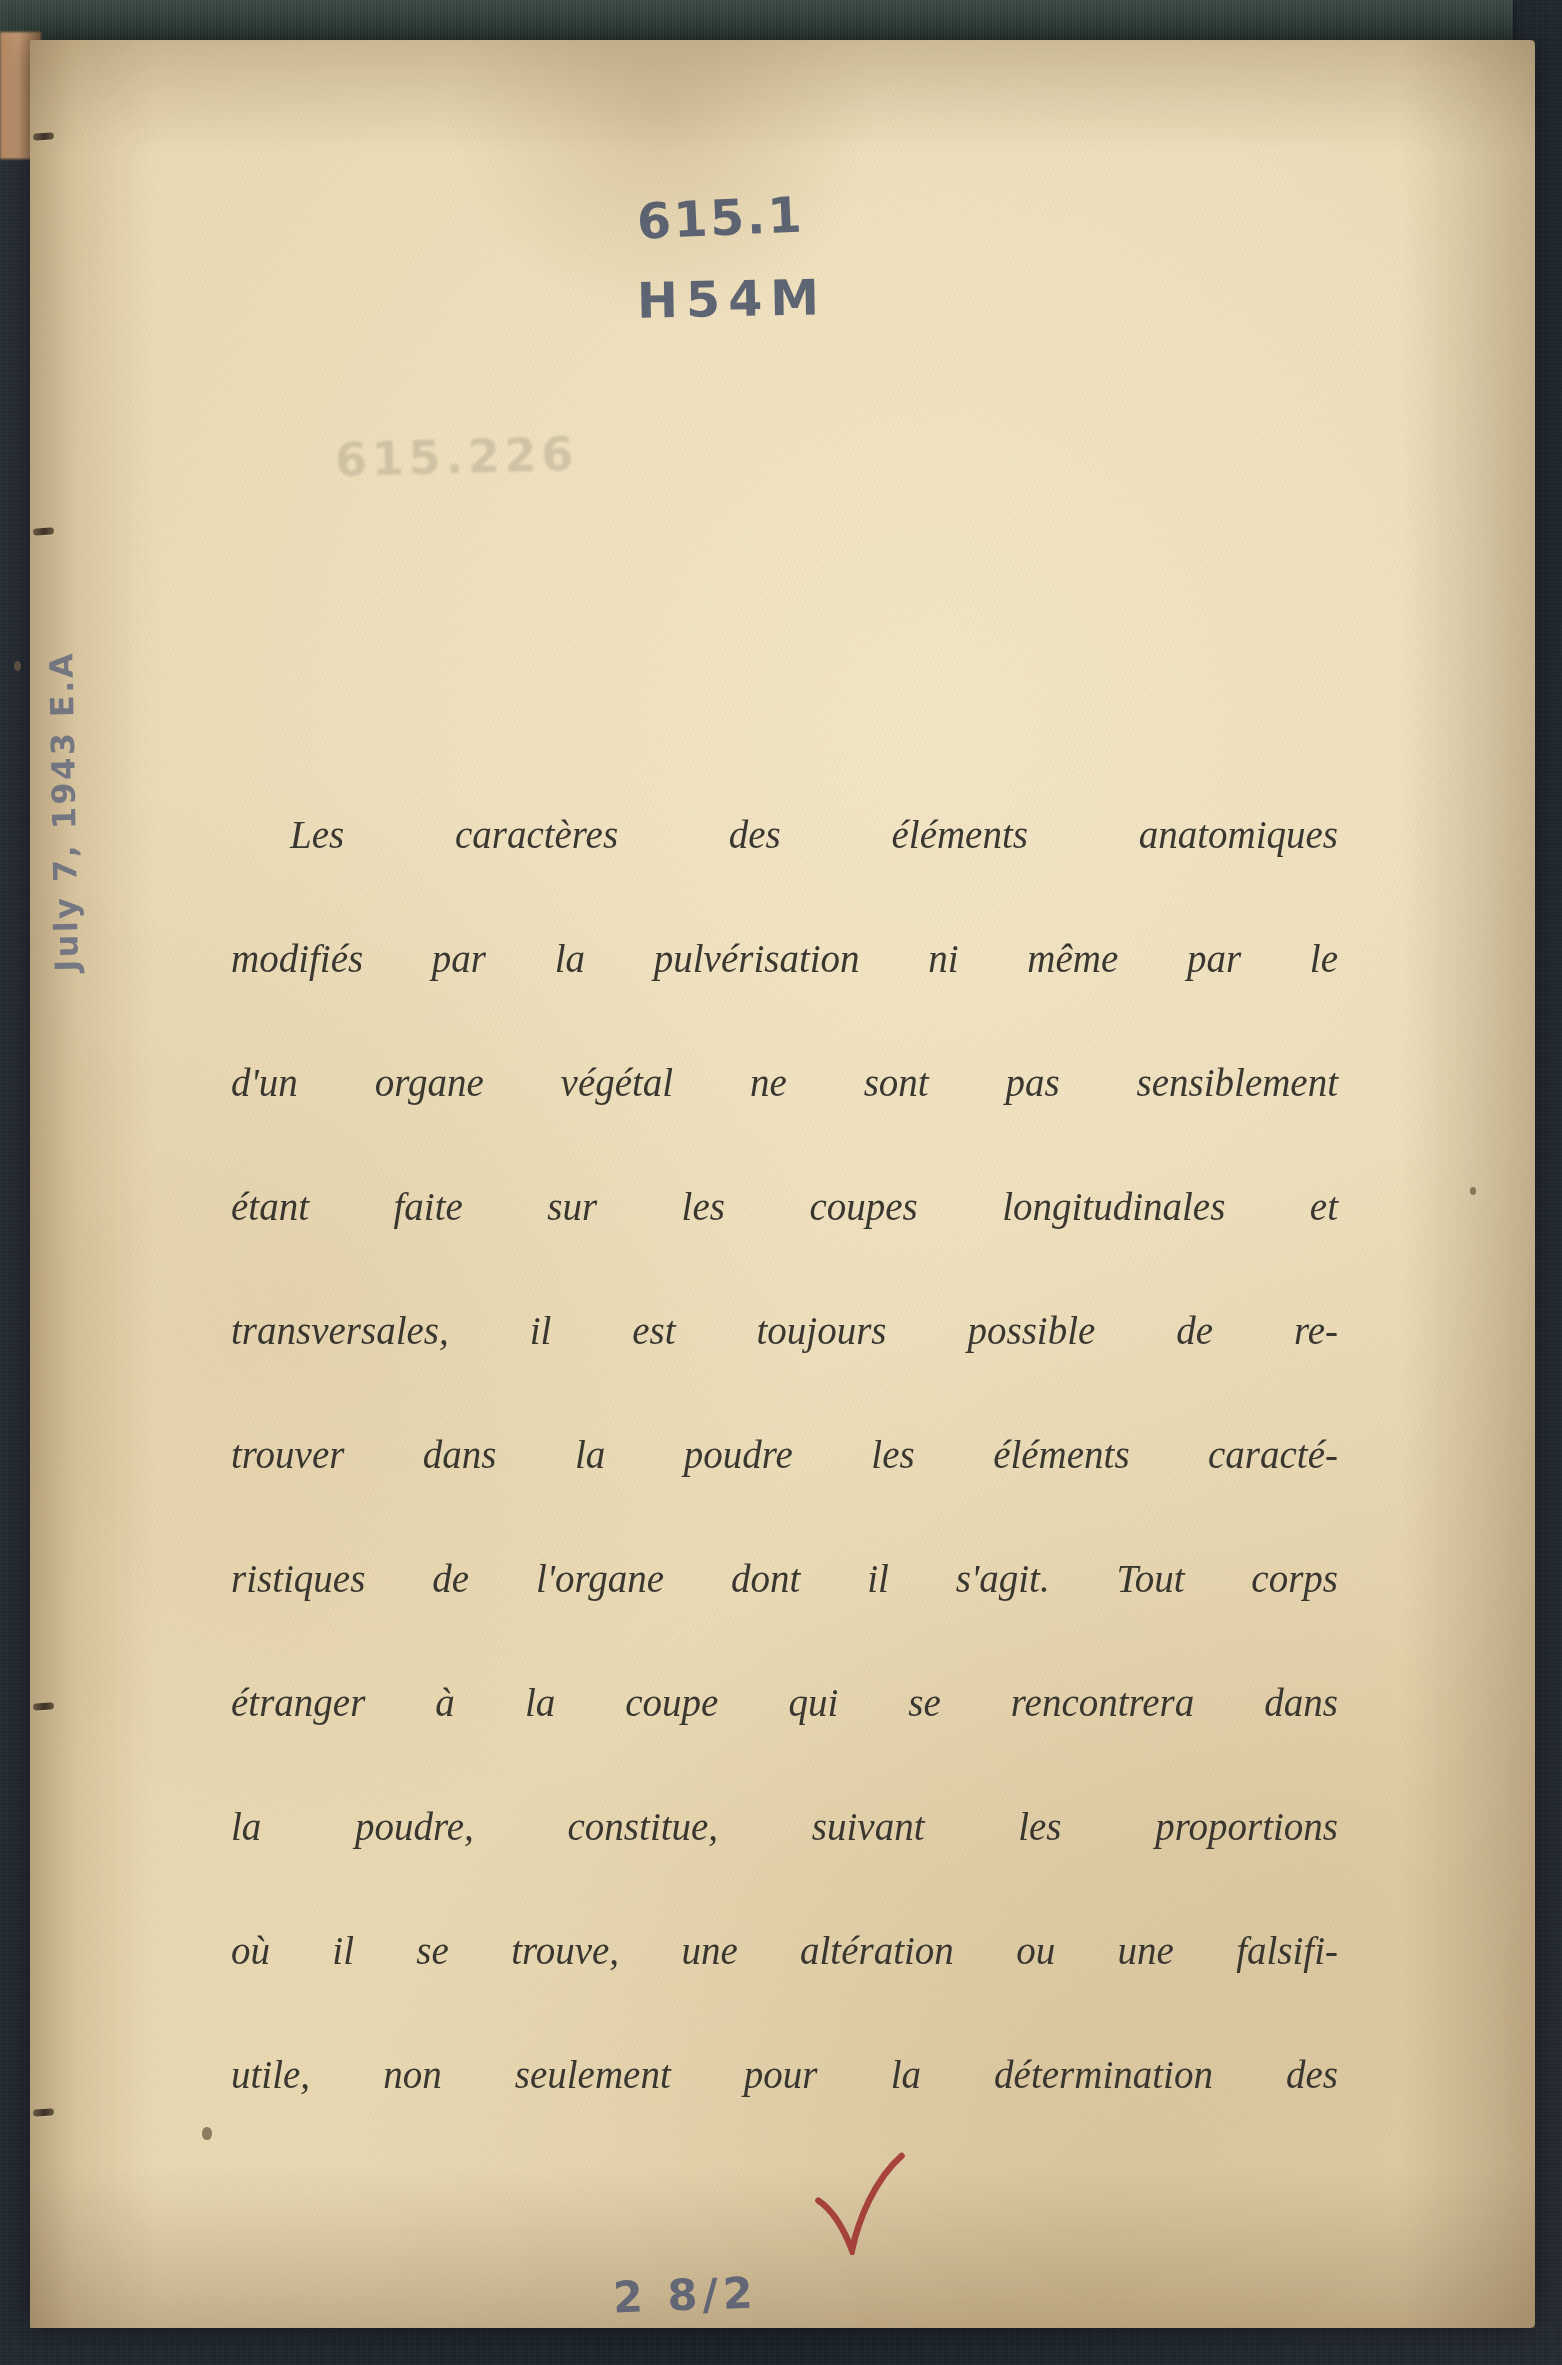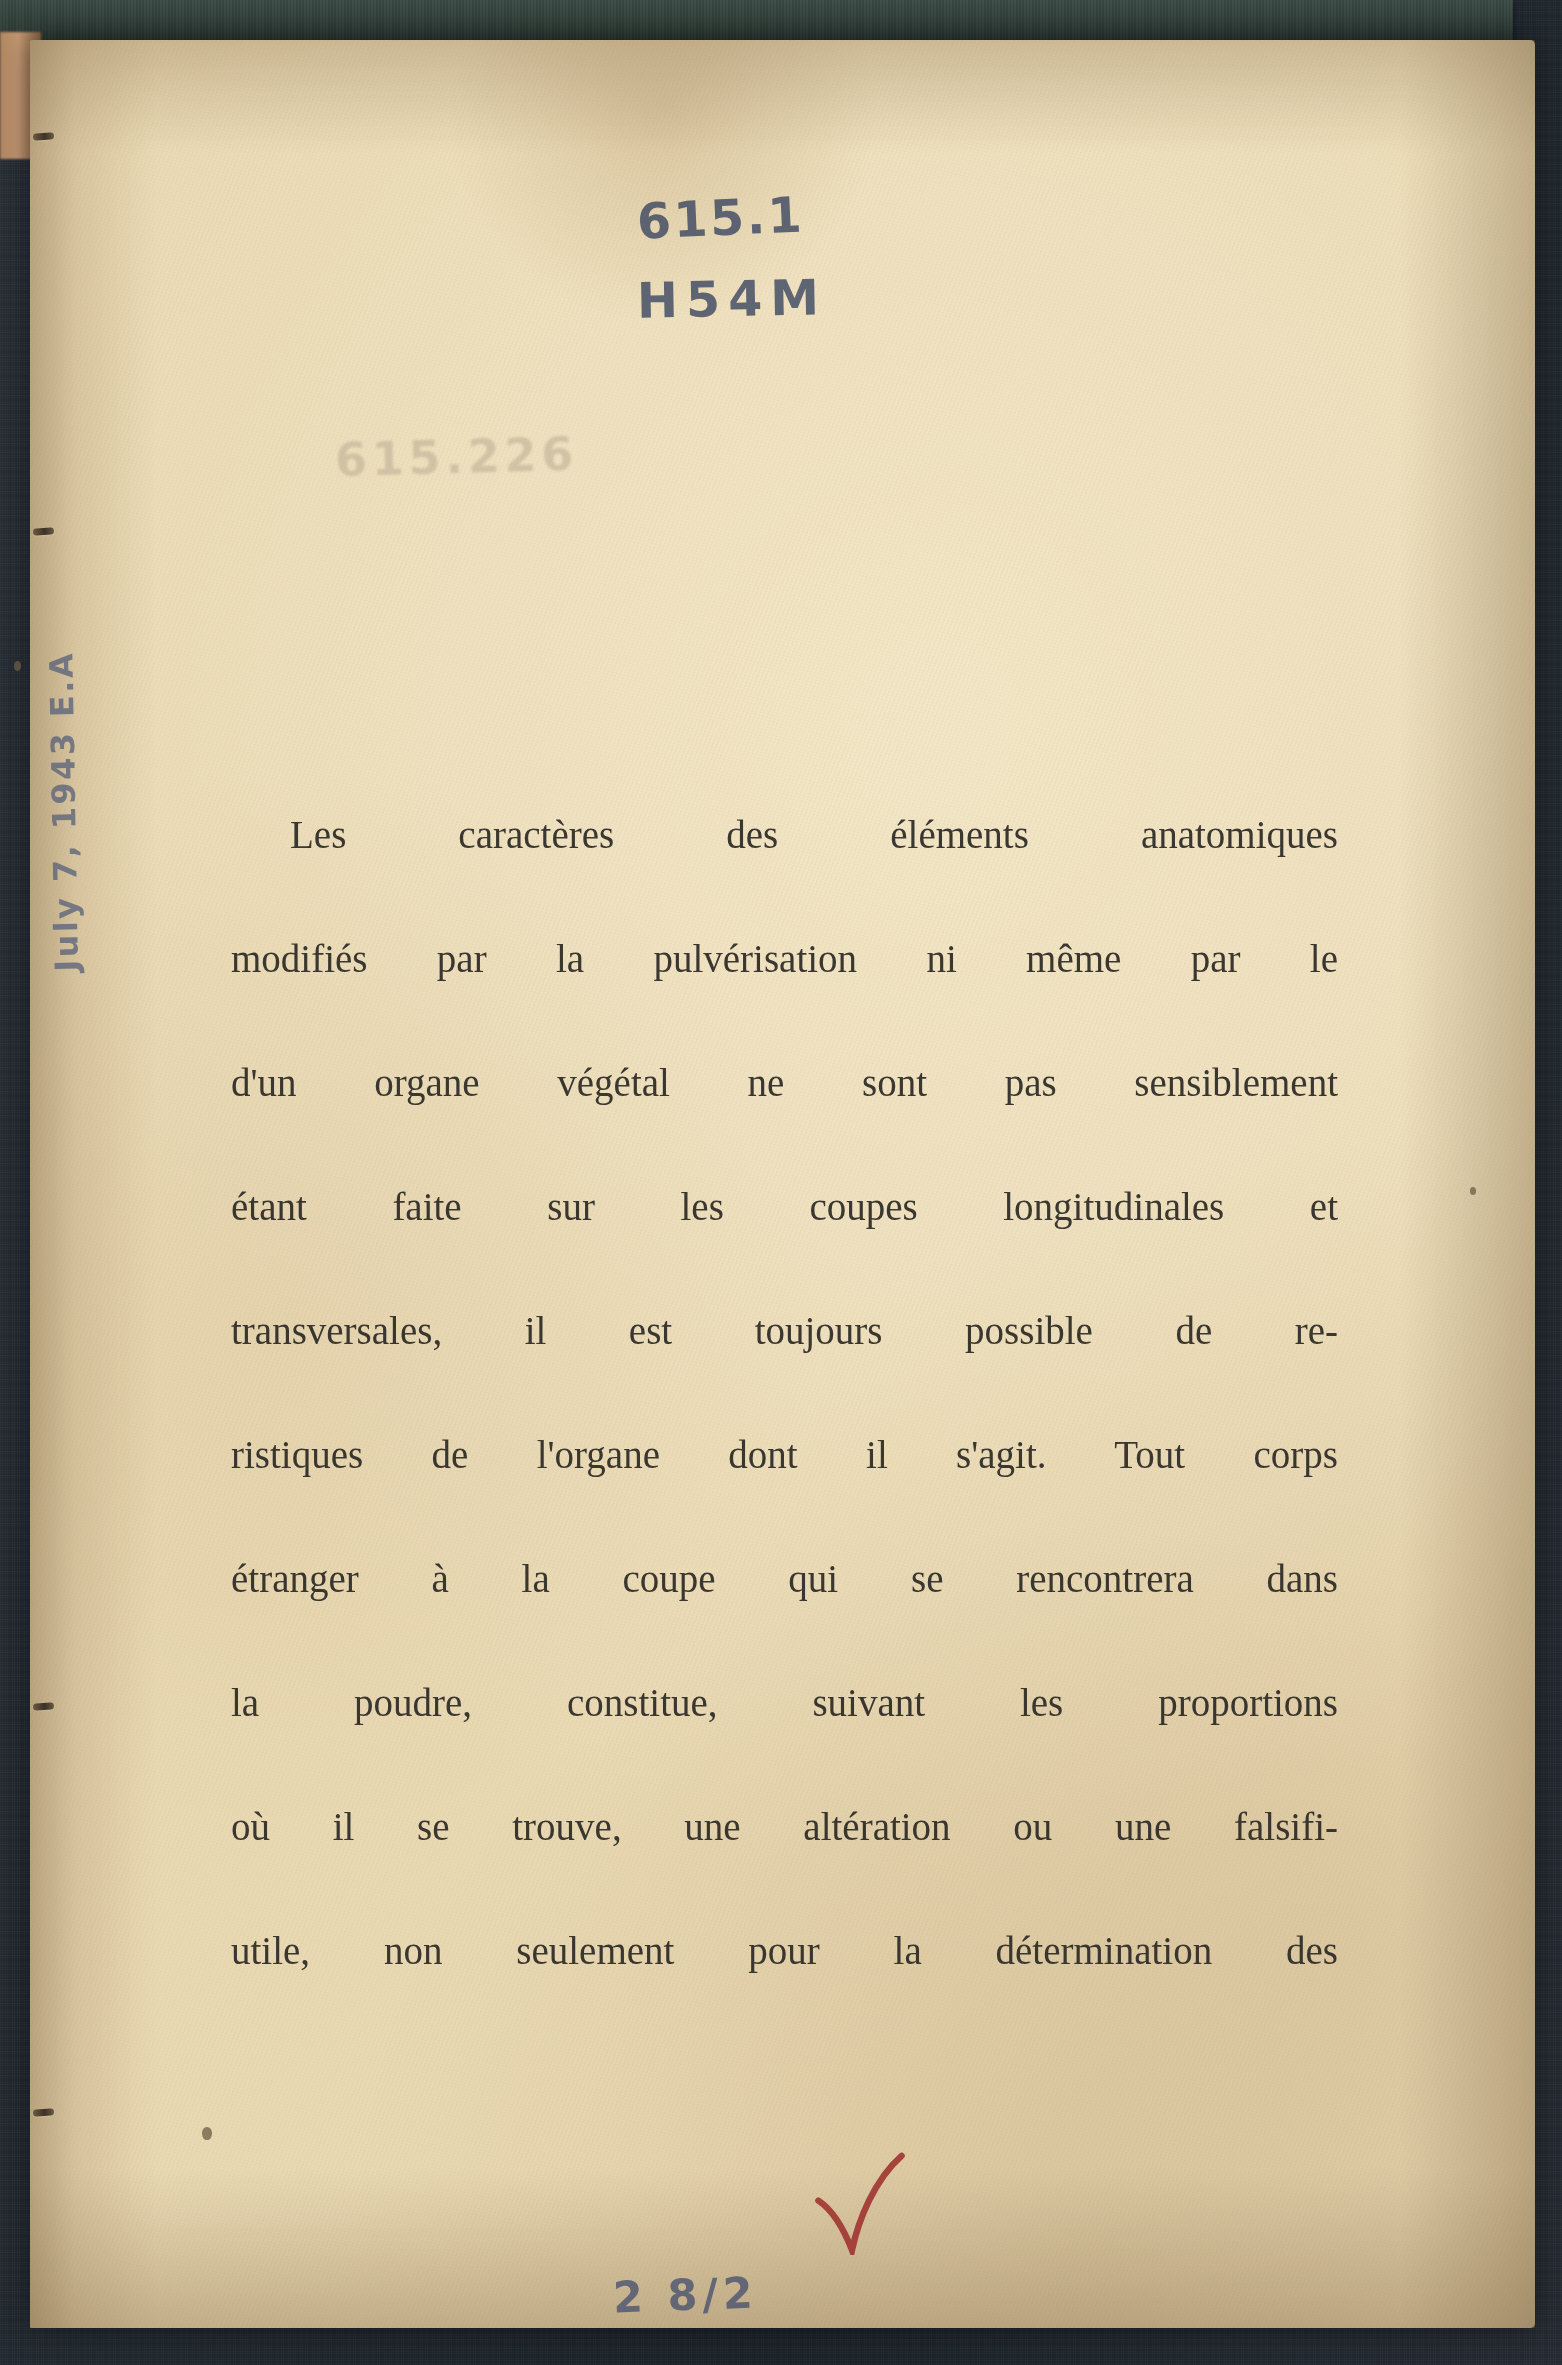--- a/index.html
+++ b/index.html
@@ -228,20 +228,21 @@
     opacity: .93;
   }
   .line {
     display: block;
     white-space: nowrap;
   }
   
   .line.just {
     text-align: justify;
     white-space: normal;
+    font-style: italic;
   }
   .line.just::after {
     content: "";
     display: inline-block;
     width: 100%;
     height: 0;
   }
   .line.first { text-indent: 59px; }
 </style>
 </head>
@@ -289,20 +290,21 @@
   </svg>
 
   <div class="textblock">
 
     <div>
       <span class="line just first">Les caractères des éléments anatomiques</span>
       <span class="line just">modifiés par la pulvérisation ni même par le</span>
       <span class="line just">d'un organe végétal ne sont pas sensiblement</span>
       <span class="line just">étant faite sur les coupes longitudinales et</span>
       <span class="line just">transversales, il est toujours possible de re-</span>
+      <span class="line just">trouver dans la poudre les éléments caracté-</span>
       <span class="line just">ristiques de l'organe dont il s'agit. Tout corps</span>
       <span class="line just">étranger à la coupe qui se rencontrera dans</span>
       <span class="line just">la poudre, constitue, suivant les proportions</span>
       <span class="line just">où il se trouve, une altération ou une falsifi-</span>
       <span class="line just">utile, non seulement pour la détermination des</span>
 
     </div>
 
   </div>
 

